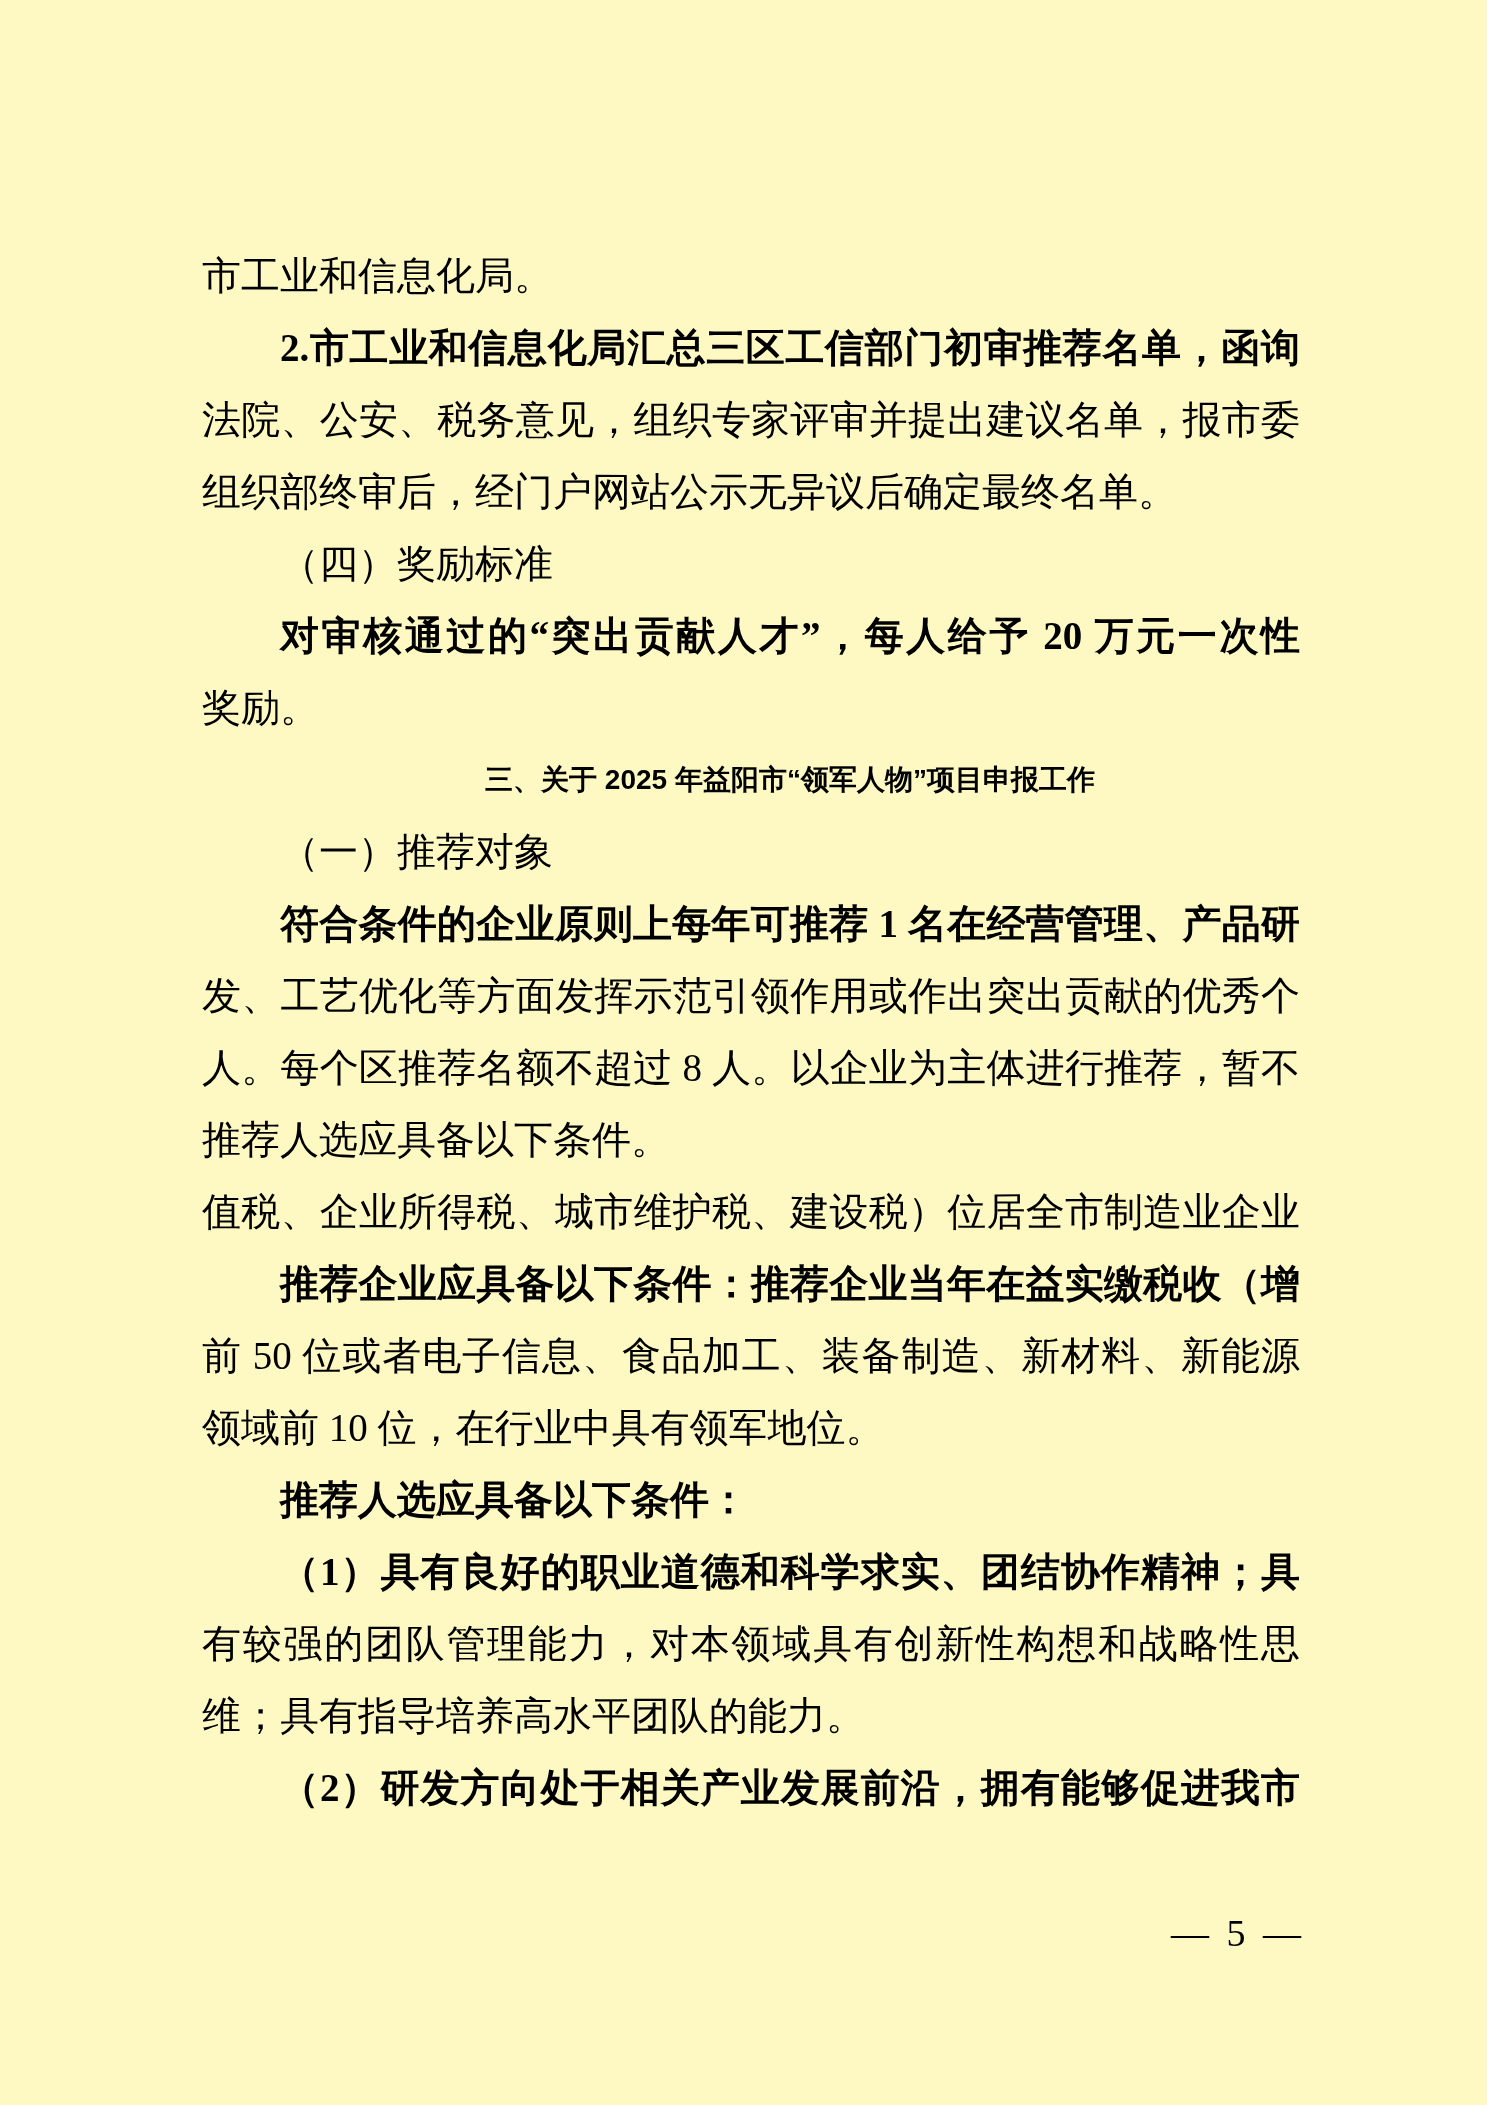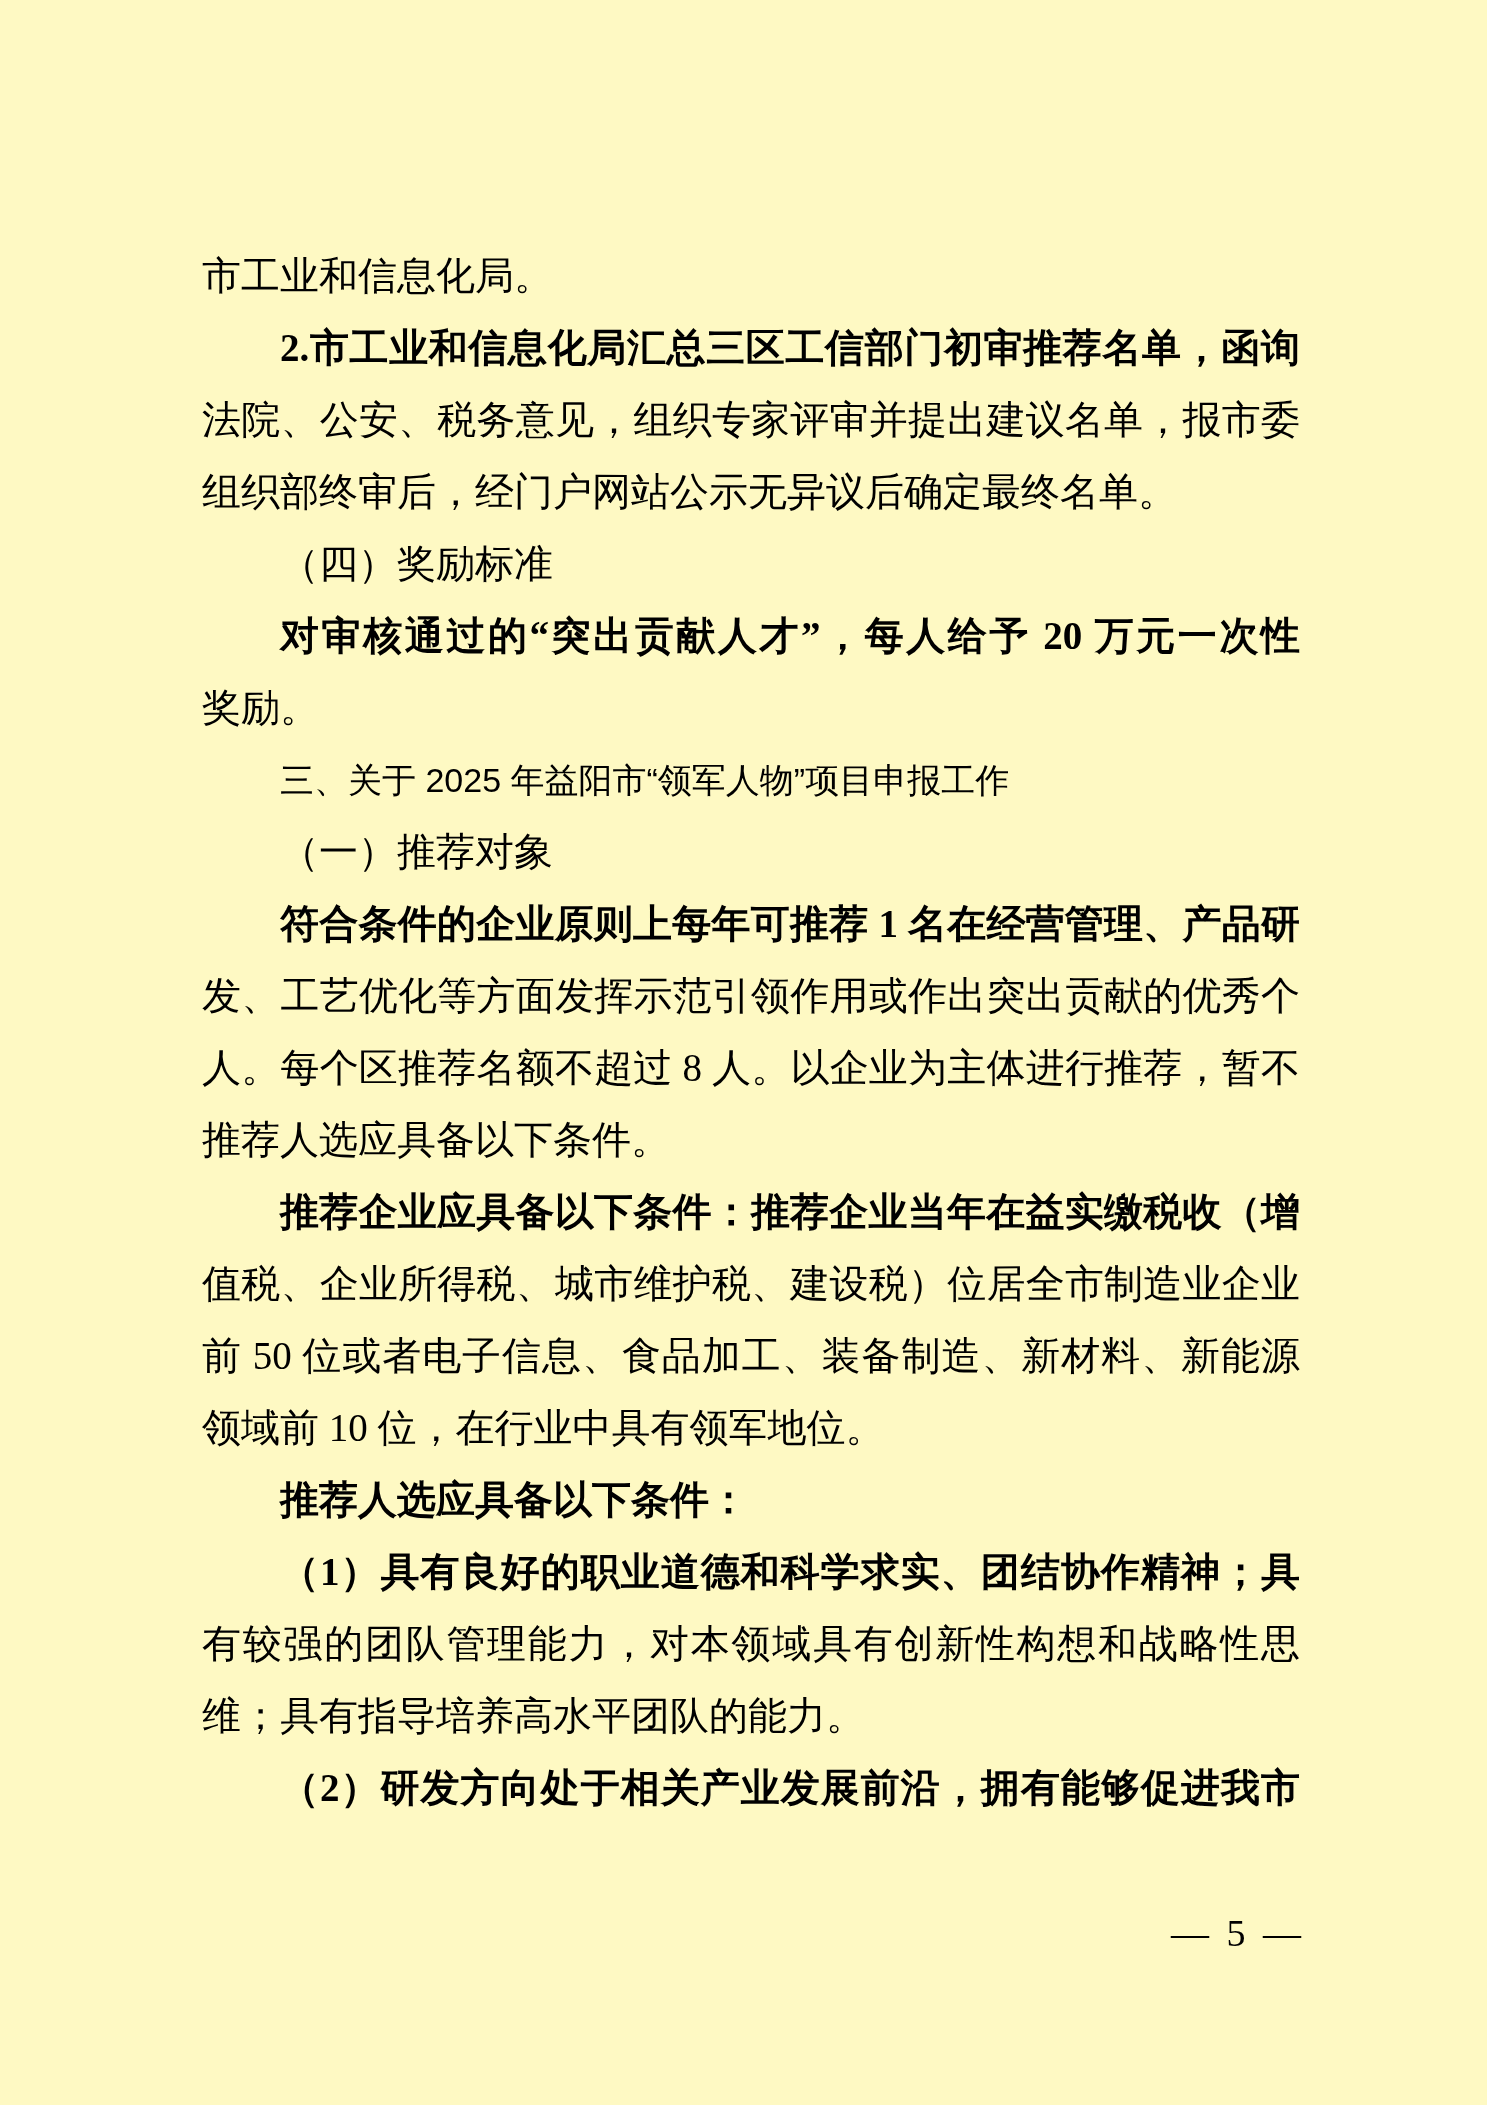--- a/index.html
+++ b/index.html
@@ -40,22 +40,23 @@
     text-indent: 78px;
     font-weight: bold;
   }
   .just {
     white-space: normal;
     text-align: justify;
     text-align-last: justify;
   }
   .h1 {
     font-family: "Liberation Sans", sans-serif;
-    font-weight: 400;
-    font-size: 34px;
+    font-weight: 700;
+    font-size: 28px;
+    text-align: center;
   }
   .sub {
     font-weight: 400;
   }
   .page-number {
     position: absolute;
     top: 1908px;
     right: 182px;
     font-size: 38px;
     line-height: 50px;
@@ -74,22 +75,22 @@
     <div class="ln">组织部终审后，经门户网站公示无异议后确定最终名单。</div>
     <div class="ln ind sub">（四）奖励标准</div>
     <div class="ln ind just">对审核通过的“突出贡献人才”，每人给予 20 万元一次性</div>
     <div class="ln">奖励。</div>
     <div class="ln ind h1">三、关于 2025 年益阳市“领军人物”项目申报工作</div>
     <div class="ln ind sub">（一）推荐对象</div>
     <div class="ln ind just">符合条件的企业原则上每年可推荐 1 名在经营管理、产品研</div>
     <div class="ln just">发、工艺优化等方面发挥示范引领作用或作出突出贡献的优秀个</div>
     <div class="ln just">人。每个区推荐名额不超过 8 人。以企业为主体进行推荐，暂不</div>
     <div class="ln">推荐人选应具备以下条件。</div>
+    <div class="ln just">值税、企业所得税、城市维护税、建设税）位居全市制造业企业</div>
     <div class="ln ind just">推荐企业应具备以下条件：推荐企业当年在益实缴税收（增</div>
-    <div class="ln just">值税、企业所得税、城市维护税、建设税）位居全市制造业企业</div>
     <div class="ln just">前 50 位或者电子信息、食品加工、装备制造、新材料、新能源</div>
     <div class="ln">领域前 10 位，在行业中具有领军地位。</div>
     <div class="ln ind">推荐人选应具备以下条件：</div>
     <div class="ln ind just">（1）具有良好的职业道德和科学求实、团结协作精神；具</div>
     <div class="ln just">有较强的团队管理能力，对本领域具有创新性构想和战略性思</div>
     <div class="ln">维；具有指导培养高水平团队的能力。</div>
     <div class="ln ind just">（2）研发方向处于相关产业发展前沿，拥有能够促进我市</div>
   </div>
 
   <div class="page-number">— 5 —</div>

